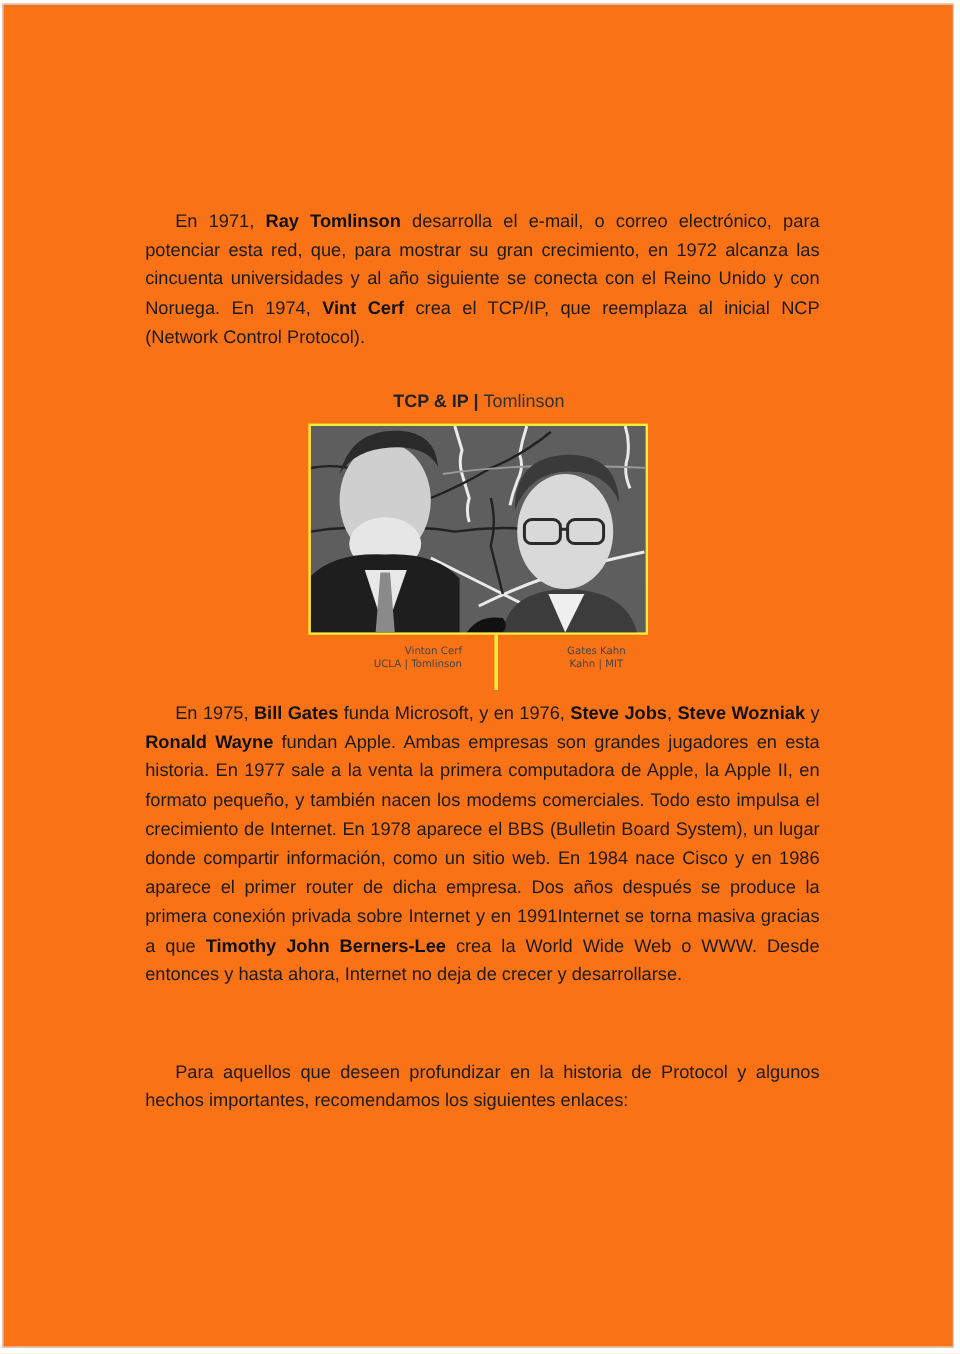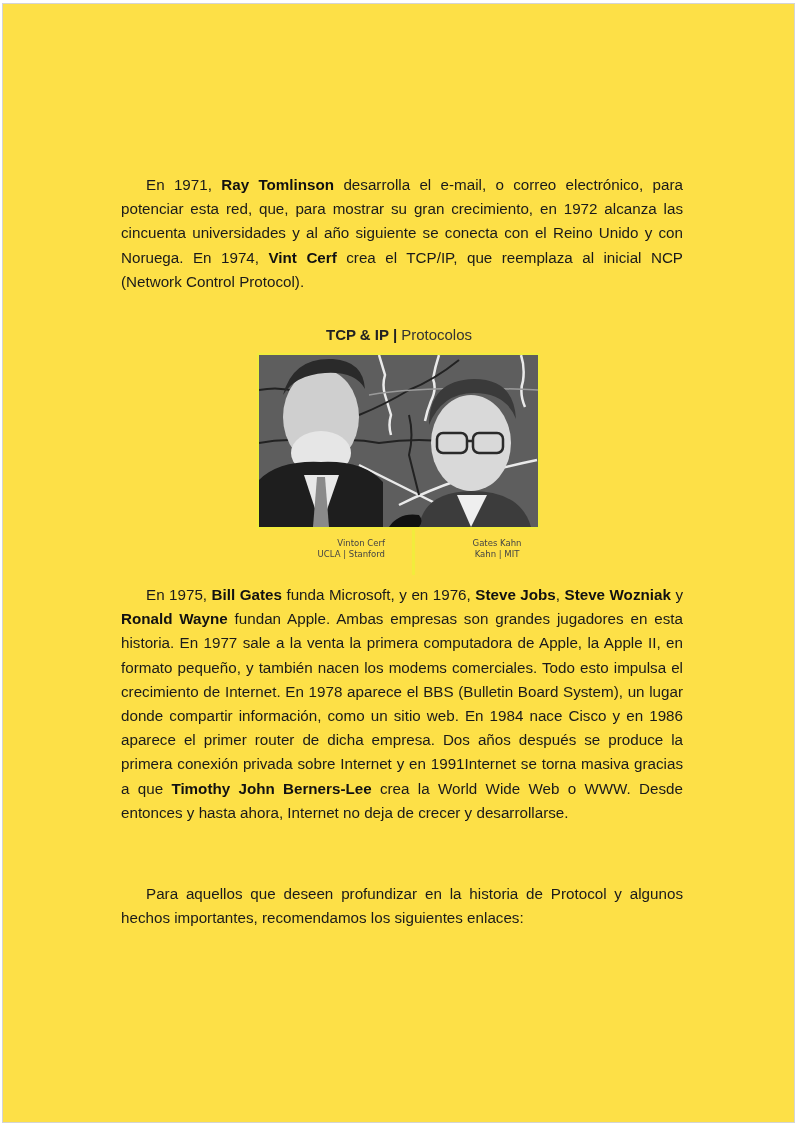--- a/index.html
+++ b/index.html
@@ -1,19 +1,19 @@
 <!DOCTYPE html>
 <html><head>
   <meta charset="utf-8">
   <style>
     html, body { margin: 0; padding: 0; background: #ffffff; }
     body { width: 800px; height: 1128px; position: relative; overflow: hidden; }
     .page {
       position: absolute; left: 2px; top: 3px; width: 793px; height: 1120px;
-      border: 1px solid #d4d4d4; box-sizing: border-box; background: #fde047;
+      border: 1px solid #d4d4d4; box-sizing: border-box; background: #f97316;
     }
     .para {
       position: absolute; left: 118px; width: 562px;
       font-family: "Liberation Sans", sans-serif; font-size: 15.2px;
       line-height: 24.2px; color: #1a1a1a; text-align: justify;
       text-indent: 25px; margin: 0;
     }
     .para b { font-weight: bold; color: #111; }
     #p1 { top: 169px; }
     #p2 { top: 579px; }
@@ -44,21 +44,21 @@
   </style>
 </head>
 <body>
 
 <div class="page">
 
   <p class="para" id="p1"><span>En 1971, </span><b>Ray Tomlinson</b><span> desarrolla el e-mail, o correo electrónico, para potenciar esta red, que, para mostrar su gran crecimiento, en 1972 alcanza las cincuenta universidades y al año siguiente se conecta con el Reino Unido y con Noruega. En 1974, </span><b>Vint Cerf</b><span> crea el TCP/IP, que reemplaza al inicial NCP (Network Control Protocol).</span></p>
 
   <div class="figure">
     <div class="fig-title">
-      <span class="strong">TCP &amp; IP |</span><span class="light">Protocolos</span>
+      <span class="strong">TCP &amp; IP |</span><span class="light">Tomlinson</span>
     </div>
     <div class="photo" title="Vinton Cerf y Robert Kahn">
       <svg width="279" height="172" viewBox="0 0 279 172">
         <rect x="0" y="0" width="279" height="172" fill="#5e5e5e"></rect>
 
         <path d="M120 0 q3 10 6 20 q-3 10 0 20 q3 10 6 20 q-3 10 0 20" stroke="#eaeaea" stroke-width="2.5" fill="none"></path>
         <path d="M180 0 q-4 12 -6 24 q4 10 -2 22 q-4 10 -6 20" stroke="#eaeaea" stroke-width="2.5" fill="none"></path>
         <path d="M262 0 q4 12 2 26 q-4 12 2 26" stroke="#eaeaea" stroke-width="2.5" fill="none"></path>
         <path d="M0 35 q20 -4 40 2 q20 -4 40 2" stroke="#222" stroke-width="2" fill="none"></path>
         <path d="M100 60 q25 -10 50 -25 q25 -10 50 -30" stroke="#222" stroke-width="2" fill="none"></path>
@@ -81,21 +81,21 @@
         <rect x="214" y="78" width="30" height="20" rx="6" fill="none" stroke="#2a2a2a" stroke-width="2.5"></rect>
         <line x1="208" y1="86" x2="214" y2="86" stroke="#2a2a2a" stroke-width="2.5"></line>
         <path d="M160 172 q5 -35 52 -36 q50 0 60 36z" fill="#3c3c3c"></path>
         <path d="M198 140 L212 172 L228 140z" fill="#efefef"></path>
         <path d="M130 172 q10 -15 30 -12 q5 6 0 12z" fill="#111"></path>
       </svg>
     </div>
     <div class="divider"></div>
     <div class="caption" id="cap-left">
       <div>Vinton Cerf</div>
-      <div>UCLA | Stanford</div>
+      <div>UCLA | Tomlinson</div>
     </div>
     <div class="caption" id="cap-right">
       <div>Gates Kahn</div>
       <div>Kahn | MIT</div>
     </div>
   </div>
 
   <p class="para" id="p2"><span>En 1975, </span><b>Bill Gates</b><span> funda Microsoft, y en 1976, </span><b>Steve Jobs</b><span>, </span><b>Steve Wozniak</b><span> y </span><b>Ronald Wayne</b><span> fundan Apple. Ambas empresas son grandes jugadores en esta historia. En 1977 sale a la venta la primera computadora de Apple, la Apple II, en formato pequeño, y también nacen los modems comerciales. Todo esto impulsa el crecimiento de Internet. En 1978 aparece el BBS (Bulletin Board System), un lugar donde compartir información, como un sitio web. En 1984 nace Cisco y en 1986 aparece el primer router de dicha empresa. Dos años después se produce la primera conexión privada sobre Internet y en 1991Internet se torna masiva gracias a que </span><b>Timothy John Berners-Lee</b><span> crea la World Wide Web o WWW. Desde entonces y hasta ahora, Internet no deja de crecer y desarrollarse.</span></p>
 
   <p class="para" id="p3"><span>Para aquellos que deseen profundizar en la historia de Protocol y algunos hechos importantes, recomendamos los siguientes enlaces:</span></p>

